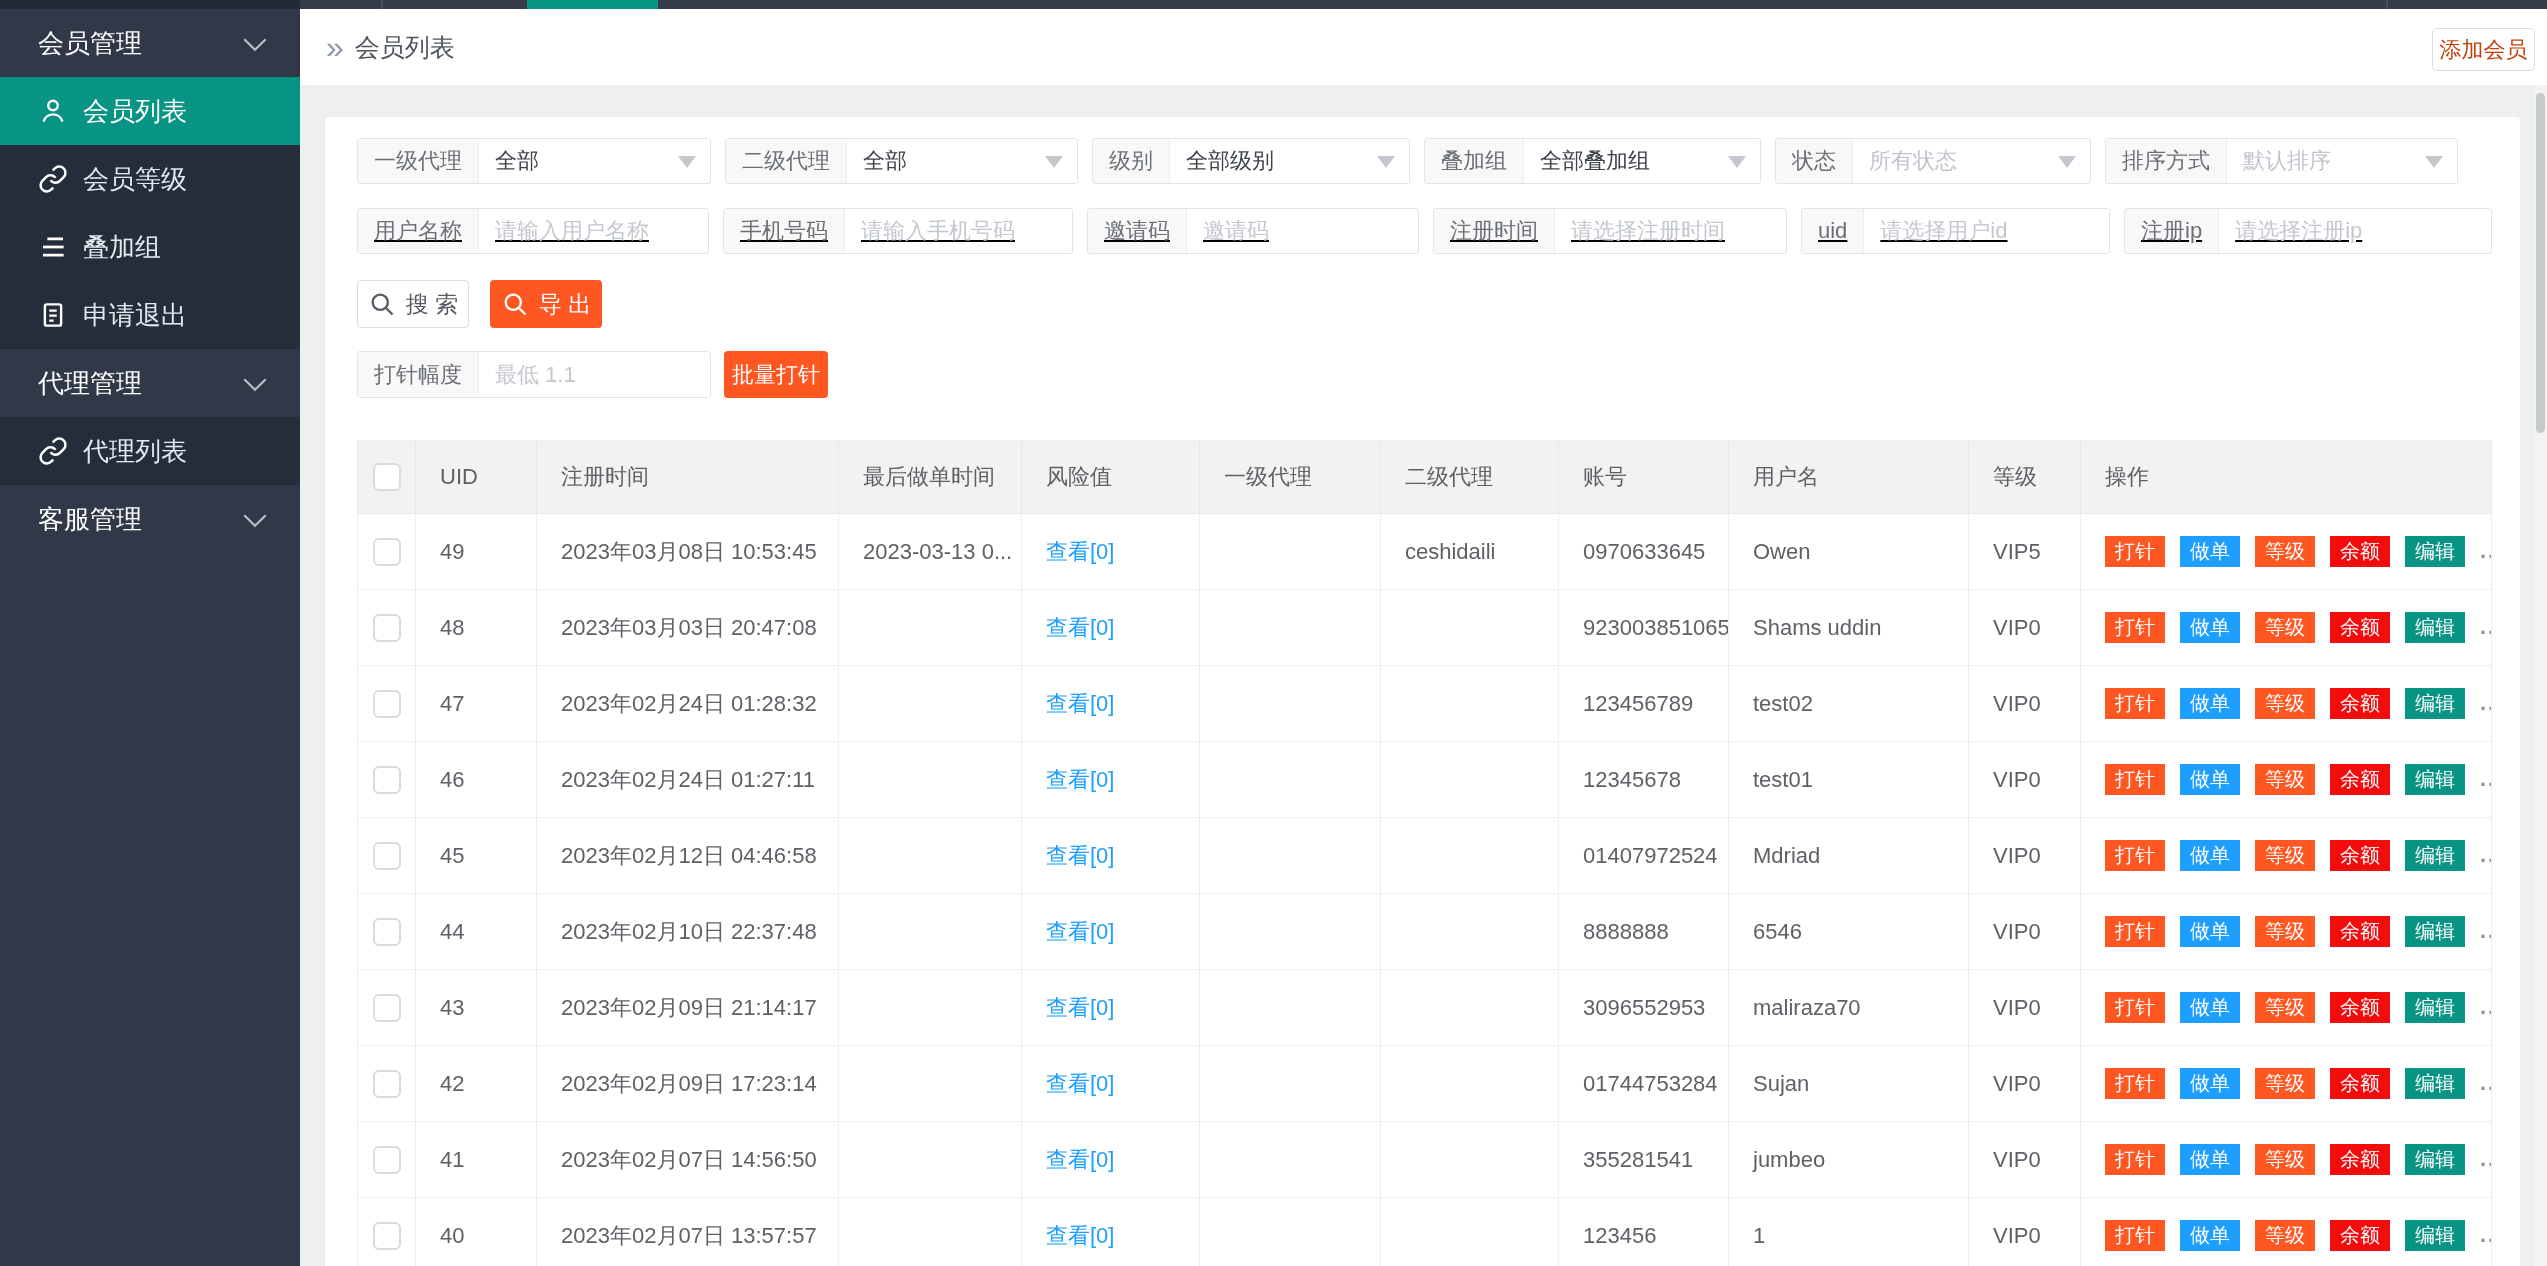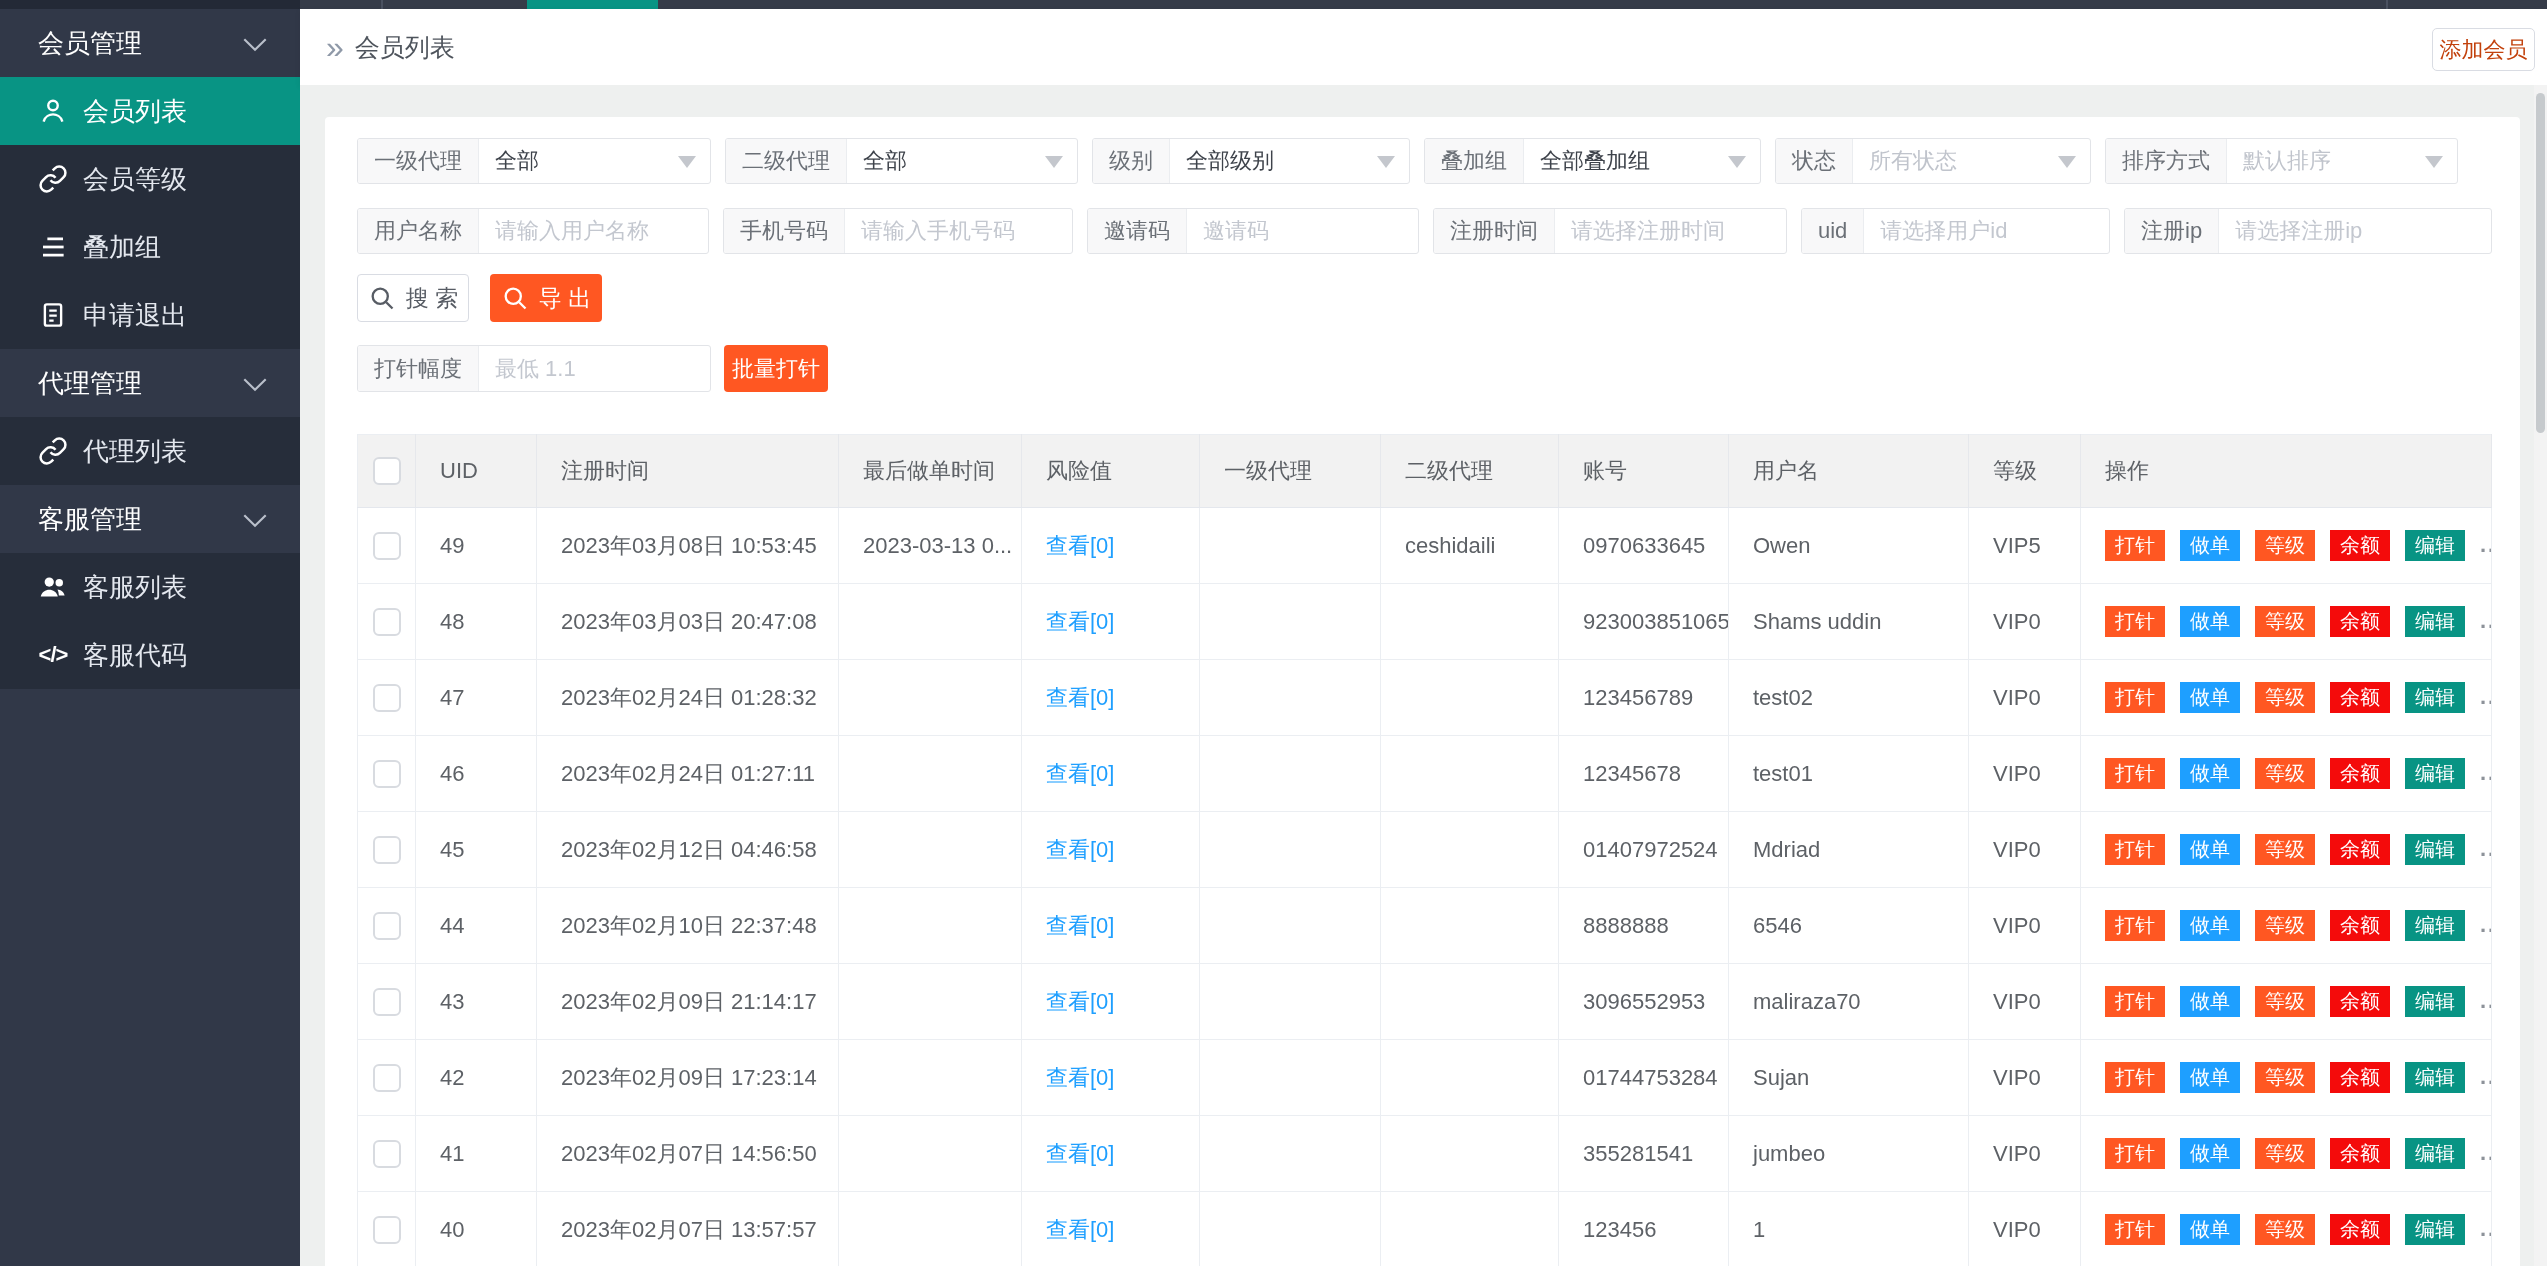--- a/index.html
+++ b/index.html
@@ -34,21 +34,21 @@
   .add-btn{position:absolute;right:12px;top:19px;width:103px;height:43px;background:#fff;
     border:1px solid #d9dce3;border-radius:5px;color:#c2410c;font-size:22px;cursor:pointer;}
 
   
   .content{position:absolute;left:300px;top:85px;width:2247px;height:1181px;background:#eef0ef;overflow:hidden;}
   .card{position:absolute;left:25px;top:32px;width:2195px;height:1180px;background:#fff;
     border-radius:4px;padding:21px 0 0 32px;box-sizing:border-box;}
 
   .frow{display:flex;gap:14px;}
   .frow1{margin-bottom:24px;}
-  .frow2{margin-bottom:20px;}
+  .frow2{margin-bottom:26px;text-decoration:underline;}
   .fgroup{height:46px;border:1px solid #e2e4e8;border-radius:3px;background:#fff;
     display:flex;align-items:stretch;overflow:hidden;box-sizing:border-box;}
   .flabel{background:#f8f8f9;border-right:1px solid #ebedf0;display:flex;align-items:center;
     padding:0 16px;color:#6b7077;font-size:22px;white-space:nowrap;}
   .fvalue{flex:1;position:relative;display:flex;align-items:center;padding:0 44px 0 16px;
     color:#3e434b;font-size:22px;cursor:pointer;}
   .fvalue.muted{color:#c0c4cc;}
   .arrow{position:absolute;right:14px;top:50%;margin-top:-5px;width:0;height:0;
     border-left:9px solid transparent;border-right:9px solid transparent;border-top:12px solid #c4c7cd;}
   .finput{flex:1;min-width:0;border:none;outline:none;padding:0 16px;font-size:22px;color:#3e434b;
@@ -165,39 +165,20 @@
             </span>
       <span>代理列表</span>
           </div>
         </div>
         <div class="nav-parent">
     <span>客服管理</span>
     <span class="chev"><svg viewBox="0 0 24 14" fill="none" stroke="#b9bfca" stroke-width="2">
               <path d="M2 2l10 10L22 2"></path>
             </svg></span>
         </div>
-        <div class="nav-sub">
-          <div class="nav-item">
-      <span class="nav-icon">
-              <svg viewBox="0 0 24 24" fill="currentColor">
-                <circle cx="9" cy="8" r="3.7"></circle>
-                <path d="M2.2 19.5c.9-3.6 3.8-5.3 6.8-5.3s5.9 1.7 6.8 5.3z"></path>
-                <circle cx="17" cy="8.6" r="3"></circle>
-                <path d="M15.6 13.9c2.7.3 5 1.8 5.7 4.9h-4.6a10 10 0 0 0-1.1-4.9z"></path>
-              </svg>
-            </span>
-      <span>客服列表</span>
-          </div>
-          <div class="nav-item">
-      <span class="nav-icon">
-              <span class="code-glyph">&lt;/&gt;</span>
-            </span>
-      <span>客服代码</span>
-          </div>
-        </div>
       </div>
   </div>
 
   <div class="topbar">
     <div class="breadcrumb">
       <span class="crumb-icon">»</span>
       <span class="crumb-text">会员列表</span>
     </div>
     <button class="add-btn">添加会员</button>
   </div>

